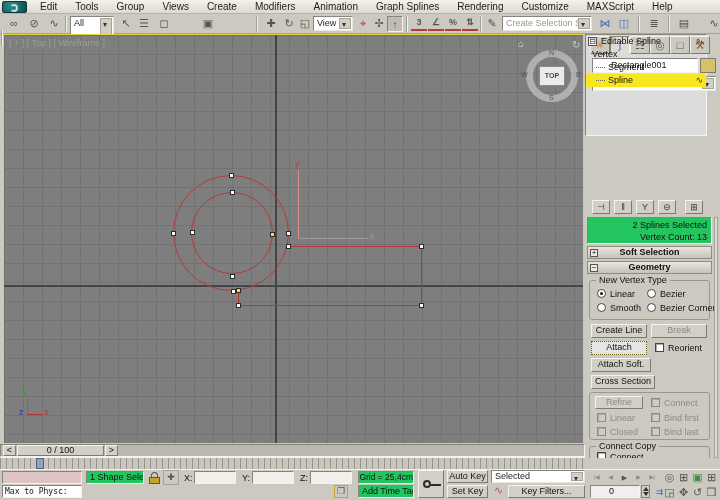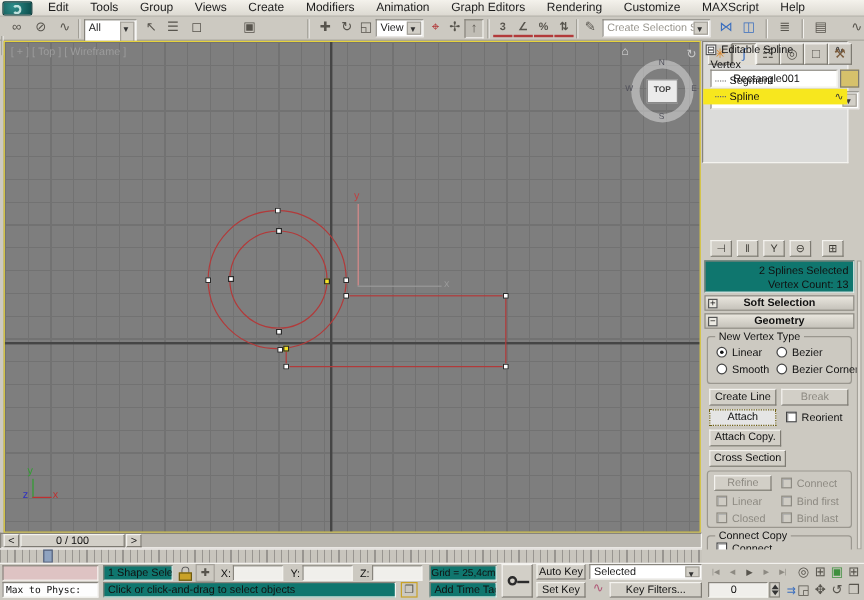--- a/index.html
+++ b/index.html
@@ -18,21 +18,21 @@
   #logo span{position:absolute;left:7px;top:2px;width:8px;height:8px;border:2px solid rgba(220,245,240,.85);
              border-left-color:transparent;border-radius:50%}
   #toolbar{left:0;top:14px;width:720px;height:20px;background:#ccc9c1;border-bottom:1px solid #a5a29a}
   .ic{position:absolute;width:16px;height:16px;line-height:15px;text-align:center;
       font-size:11px;color:#57544d;overflow:hidden}
   .tbic{top:16px}
   .vsep{position:absolute;top:16px;height:16px;width:2px;border-left:1px solid #a19e96;border-right:1px solid #f2f1ee}
   .snap{border-bottom:2px solid #b23a3a;font-size:9px;line-height:13px;font-weight:bold;height:15px}
   .pressed{background:#c0bdb5;border:1px solid;border-color:#87847c #f4f3ef #f4f3ef #87847c}
   
-  .sunk{border:1px solid;border-color:#87847c #f4f3ef #f4f3ef #87847c;background:#0f766e}
+  .sunk{border:1px solid;border-color:#87847c #f4f3ef #f4f3ef #87847c;background:#22c55e}
   .fld{background:#f0efeb;border:1px solid;border-color:#87847c #f4f3ef #f4f3ef #87847c;
        font-size:9px;line-height:11px;padding:0 18px}
   .combo{position:absolute;background:#fff;border:1px solid;border-color:#87847c #e8e7e3 #e8e7e3 #87847c;
          font-size:9px;line-height:13px;padding-left:3px;color:#222;overflow:hidden;white-space:nowrap}
   .dda{position:absolute;right:1px;top:1px;bottom:1px;width:12px;background:#d2cfc7;
        border:1px solid #a5a29a;color:#333}
   .dda::after{content:"▾";position:absolute;left:2px;top:0;font-size:8px;line-height:11px}
   .btn{position:absolute;font-size:9px;text-align:center;border:1px solid;
        border-color:#f4f3ef #7d7a72 #7d7a72 #f4f3ef;background:#d2cfc7;color:#111;overflow:hidden;white-space:nowrap}
   .btn.dis{color:#8d8a82}
@@ -100,21 +100,21 @@
 <div id="root">
 
   <div id="menubar" class="a">
     <span class="menu-item">Edit</span>
     <span class="menu-item">Tools</span>
     <span class="menu-item">Group</span>
     <span class="menu-item">Views</span>
     <span class="menu-item">Create</span>
     <span class="menu-item">Modifiers</span>
     <span class="menu-item">Animation</span>
-    <span class="menu-item">Graph Editors</span>
+    <span class="menu-item">Graph Splines</span>
     <span class="menu-item">Rendering</span>
     <span class="menu-item">Customize</span>
     <span class="menu-item">MAXScript</span>
     <span class="menu-item">Help</span>
   </div>
   <div id="logo" class="a">
       <span></span>
     </div>
 
   <div id="toolbar" class="a">
@@ -279,21 +279,21 @@
     <span class="radio" style="left:62px;top:269px"></span>
     <span class="lbl" style="left:75px;top:269px">Bezier Corner</span>
 
     <div class="btn" style="left:6px;top:290px;width:56px;height:14px">Create Line</div>
     <div class="btn dis" style="left:66px;top:290px;width:56px;height:14px">Break</div>
 
     <div class="btn active" style="left:6px;top:307px;width:56px;height:14px">Attach</div>
     <span class="cb" style="left:70px;top:309px"></span>
     <span class="lbl" style="left:83px;top:309px">Reorient</span>
 
-    <div class="btn" style="left:6px;top:324px;width:60px;height:14px">Attach Copy.</div>
+    <div class="btn" style="left:6px;top:324px;width:60px;height:14px">Attach Soft.</div>
     <div class="btn" style="left:6px;top:341px;width:64px;height:14px">Cross Section</div>
 
     <div class="grp" style="left:4px;top:358px;width:121px;height:48px"></div>
     <div class="btn dis" style="left:10px;top:362px;width:48px;height:13px">Refine</div>
     <span class="cb dis" style="left:66px;top:364px"></span>
     <span class="lbl dis" style="left:79px;top:364px">Connect</span>
     <span class="cb dis" style="left:12px;top:379px"></span>
     <span class="lbl dis" style="left:25px;top:379px">Linear</span>
     <span class="cb dis" style="left:66px;top:379px"></span>
     <span class="lbl dis" style="left:79px;top:379px">Bind first</span>
@@ -332,21 +332,20 @@
   <span class="ic" style="left:163px;top:470px;font-size:9px;border:1px solid #a5a29a;height:15px;line-height:13px">✚</span>
 
   <span class="lbl" style="left:184px;top:473px">X:</span>
   <div class="fld a" style="left:194px;top:471px;width:42px;height:13px"></div>
   <span class="lbl" style="left:242px;top:473px">Y:</span>
   <div class="fld a" style="left:252px;top:471px;width:42px;height:13px"></div>
   <span class="lbl" style="left:300px;top:473px">Z:</span>
   <div class="fld a" style="left:310px;top:471px;width:42px;height:13px"></div>
   <div class="a sunk" style="left:358px;top:471px;width:56px;height:13px;font-size:8.5px;line-height:11px;text-align:right;white-space:nowrap;overflow:hidden">Grid = 25,4cm</div>
 
-  <div class="a sunk" style="left:86px;top:485px;width:244px;height:13px;font-size:9px;line-height:11px;padding-left:3px;white-space:nowrap;overflow:hidden">Click or click-and-drag to select objects</div>
   <span class="ic" style="left:334px;top:485px;width:14px;height:13px;line-height:11px;border:1px solid #c9a227;font-size:9px">❐</span>
   <div class="a sunk" style="left:358px;top:485px;width:56px;height:13px;font-size:9px;line-height:11px;padding-left:3px;white-space:nowrap;overflow:hidden">Add Time Tag</div>
 
   <div class="btn" style="left:418px;top:470px;width:26px;height:28px">
     <span class="keyglyph"></span>
     <span class="keybar"></span>
   </div>
   <div class="btn" style="left:447px;top:470px;width:41px;height:13px;line-height:11px">Auto Key</div>
   <div class="btn" style="left:447px;top:485px;width:41px;height:13px;line-height:11px">Set Key</div>
 

